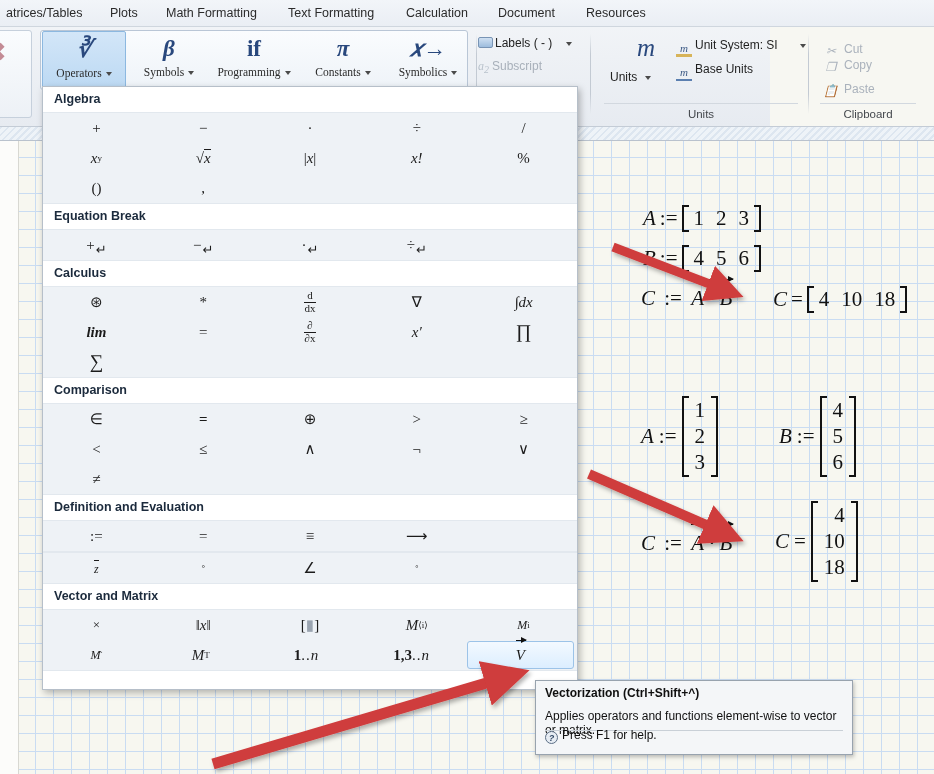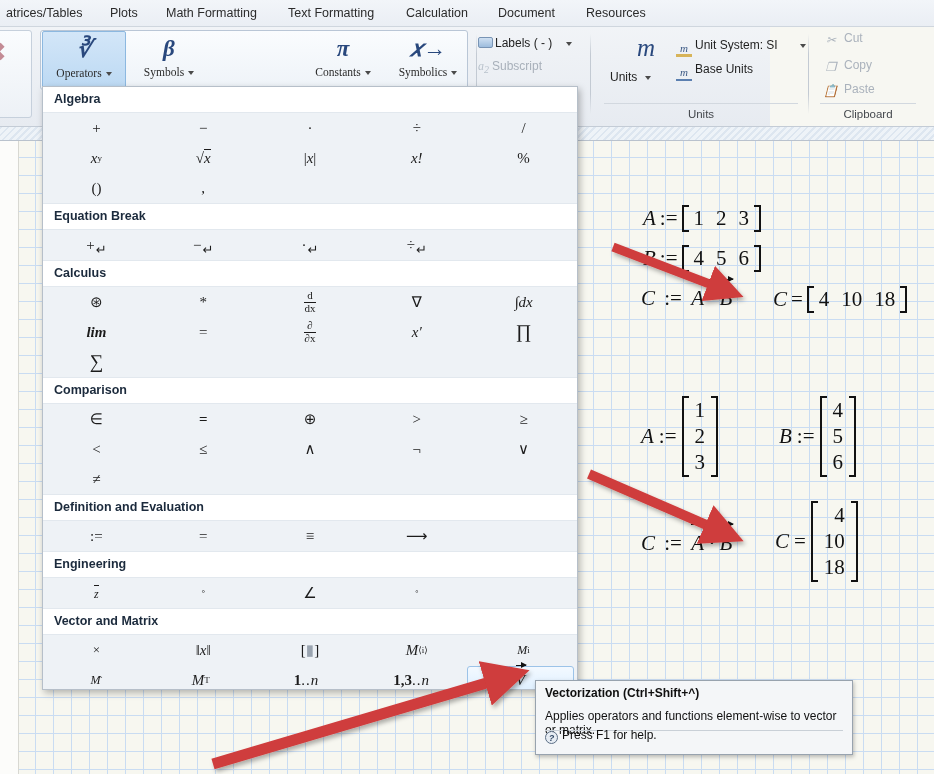--- a/index.html
+++ b/index.html
@@ -250,20 +250,24 @@
 
   <div id="mathbtns">
     <div class="bigbtn sel" style="left:1px">
       <span class="glyph">∛</span>
       <span class="cap"><span>Operators</span><i class="caret"></i></span>
     </div>
     <div class="bigbtn" style="left:86px">
       <span class="glyph">β</span>
       <span class="cap"><span>Symbols</span><i class="caret"></i></span>
     </div>
+    <div class="bigbtn" style="left:171px">
+      <span class="glyph" style="font-style:normal;font-weight:bold">if</span>
+      <span class="cap"><span>Programming</span><i class="caret"></i></span>
+    </div>
     <div class="bigbtn" style="left:260px">
       <span class="glyph">π</span>
       <span class="cap"><span>Constants</span><i class="caret"></i></span>
     </div>
     <div class="bigbtn" style="left:345px">
       <span class="glyph">𝑥→</span>
       <span class="cap"><span>Symbolics</span><i class="caret"></i></span>
     </div>
   </div>
 
@@ -290,21 +294,21 @@
     <div id="bunits">
       <i class="m-ico2">m</i><span>Base Units</span>
     </div>
     <div class="group-underline"></div>
     <div class="group-label">Units</div>
   </div>
 
   <div class="group-sep" style="left:808px"></div>
 
   <div class="group" id="g-clip">
-    <div class="clip-item" style="top:1px">
+    <div class="clip-item" style="top:12px">
       <i class="clip-ico">✂</i><span>Cut</span>
     </div>
     <div class="clip-item" style="top:28px">
       <i class="clip-ico">❐</i><span>Copy</span>
     </div>
     <div class="clip-item" style="top:52px">
       <i class="clip-ico">📋</i><span>Paste</span>
     </div>
     <div class="group-underline"></div>
     <div class="group-label">Clipboard</div>
@@ -535,21 +539,20 @@
   <div class="sec-body">
     <div class="prow">
       <div class="pcell">:=</div>
       <div class="pcell">=</div>
       <div class="pcell">≡</div>
       <div class="pcell">⟶</div>
       <div class="pcell"></div>
     </div>
   </div>
 
-  <div class="sec-head">Engineering</div>
   <div class="sec-body">
     <div class="prow">
       <div class="pcell">
           <span style="font-size:12px"><span style="border-top:1px solid #1b1b1b; display:inline-block; padding-top:1px;"><i>z</i></span></span>
         </div>
       <div class="pcell" style="font-size:9px">°</div>
       <div class="pcell">∠</div>
       <div class="pcell" style="font-size:8px">°</div>
       <div class="pcell"></div>
     </div>

